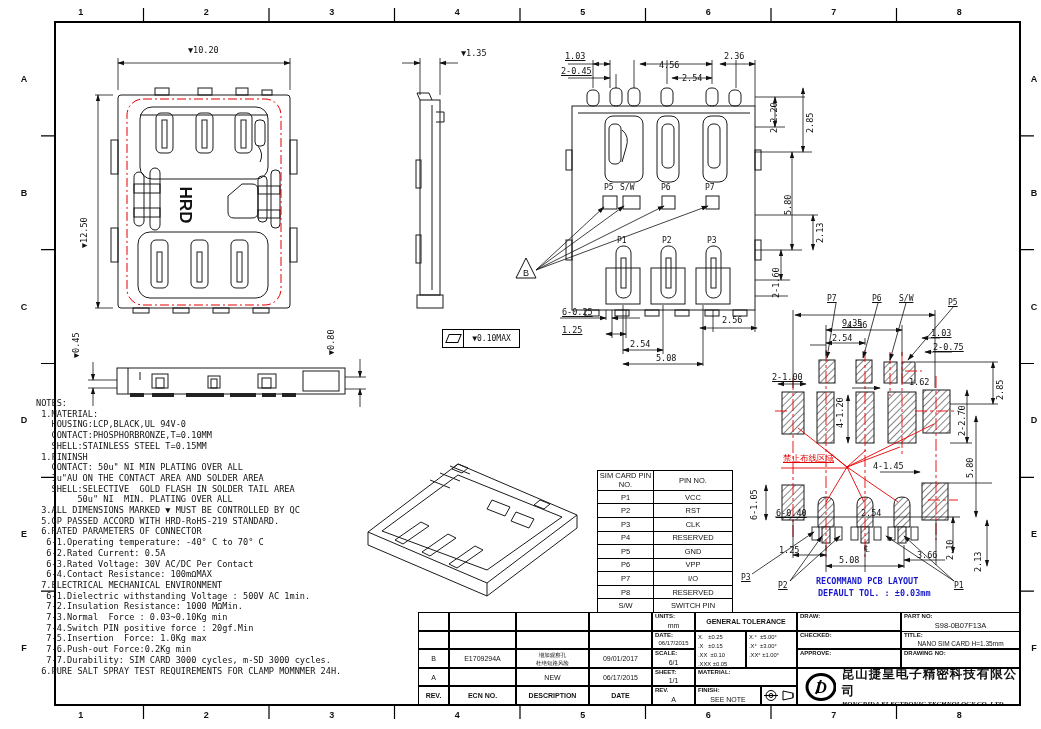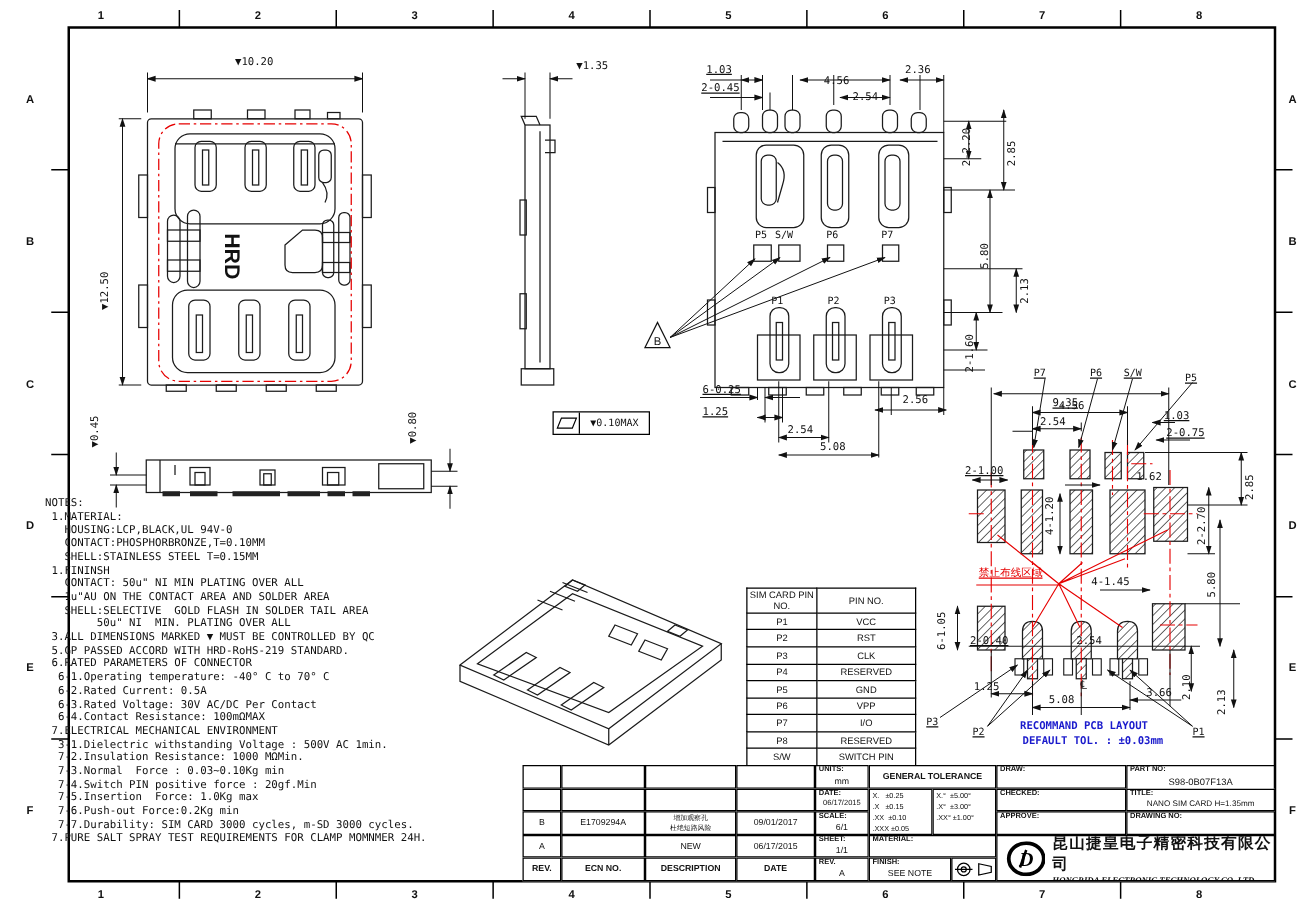--- a/index.html
+++ b/index.html
@@ -388,21 +388,21 @@
   <span class="lbl underline" style="left:931px;top:329px;">1.03</span>
   <span class="lbl underline" style="left:933px;top:343px;">2-0.75</span>
   <span class="lbl underline" style="left:772px;top:373px;">2-1.00</span>
   <span class="lbl" style="left:869px;top:378px;margin-left:40px;">1.62</span>
   <span class="lbl vert" style="left:836px;top:428px;">4-1.20</span>
   <span class="lbl vert" style="left:996px;top:400px;">2.85</span>
   <span class="lbl vert" style="left:958px;top:436px;">2-2.70</span>
   <span class="lbl vert" style="left:966px;top:478px;">5.80</span>
   <span class="lbl" style="left:873px;top:462px;">4-1.45</span>
   <span class="lbl vert" style="left:750px;top:520px;">6-1.05</span>
-  <span class="lbl underline" style="left:776px;top:509px;">2-0.40</span>
+  <span class="lbl underline" style="left:776px;top:509px;">6-0.40</span>
   <span class="lbl" style="left:861px;top:509px;">2.54</span>
   <span class="lbl" style="left:779px;top:546px;">1.25</span>
   <span class="lbl" style="left:864px;top:544px;font-size:10px;">℄</span>
   <span class="lbl" style="left:839px;top:556px;">5.08</span>
   <span class="lbl" style="left:917px;top:551px;">3.66</span>
   <span class="lbl vert" style="left:946px;top:560px;">2.10</span>
   <span class="lbl vert" style="left:974px;top:572px;">2.13</span>
   <span class="lbl underline" style="left:741px;top:573px;font-size:8px;">P3</span>
   <span class="lbl underline" style="left:778px;top:581px;font-size:8px;">P2</span>
   <span class="lbl underline" style="left:954px;top:581px;font-size:8px;">P1</span>
@@ -429,28 +429,28 @@
       <div>   SHELL:SELECTIVE  GOLD FLASH IN SOLDER TAIL AREA</div>
       <div>        50u" NI  MIN. PLATING OVER ALL</div>
       <div> 3.ALL DIMENSIONS MARKED ▼ MUST BE CONTROLLED BY QC</div>
       <div> 5.GP PASSED ACCORD WITH HRD-RoHS-219 STANDARD.</div>
       <div> 6.RATED PARAMETERS OF CONNECTOR</div>
       <div>  6-1.Operating temperature: -40° C to 70° C</div>
       <div>  6-2.Rated Current: 0.5A</div>
       <div>  6-3.Rated Voltage: 30V AC/DC Per Contact</div>
       <div>  6-4.Contact Resistance: 100mΩMAX</div>
       <div> 7.ELECTRICAL MECHANICAL ENVIRONMENT</div>
-      <div>  3-1.Dielectric withstanding Voltage : 500V AC 1min.</div>
+      <div>  6-1.Dielectric withstanding Voltage : 500V AC 1min.</div>
       <div>  7-2.Insulation Resistance: 1000 MΩMin.</div>
       <div>  7-3.Normal  Force : 0.03~0.10Kg min</div>
       <div>  7-4.Switch PIN positive force : 20gf.Min</div>
       <div>  7-5.Insertion  Force: 1.0Kg max</div>
       <div>  7-6.Push-out Force:0.2Kg min</div>
       <div>  7-7.Durability: SIM CARD 3000 cycles, m-SD 3000 cycles.</div>
-      <div> 7.PURE SALT SPRAY TEST REQUIREMENTS FOR CLAMP MOMNMER 24H.</div>
+      <div> 6.PURE SALT SPRAY TEST REQUIREMENTS FOR CLAMP MOMNMER 24H.</div>
     </div>
 
   <table id="pin-table">
     <tbody>
         <tr>
       <td style="width:55px;font-weight:normal;">SIM CARD PIN NO.</td>
       <td>PIN NO.</td>
     </tr>
     <tr>
           <td>P1</td>

